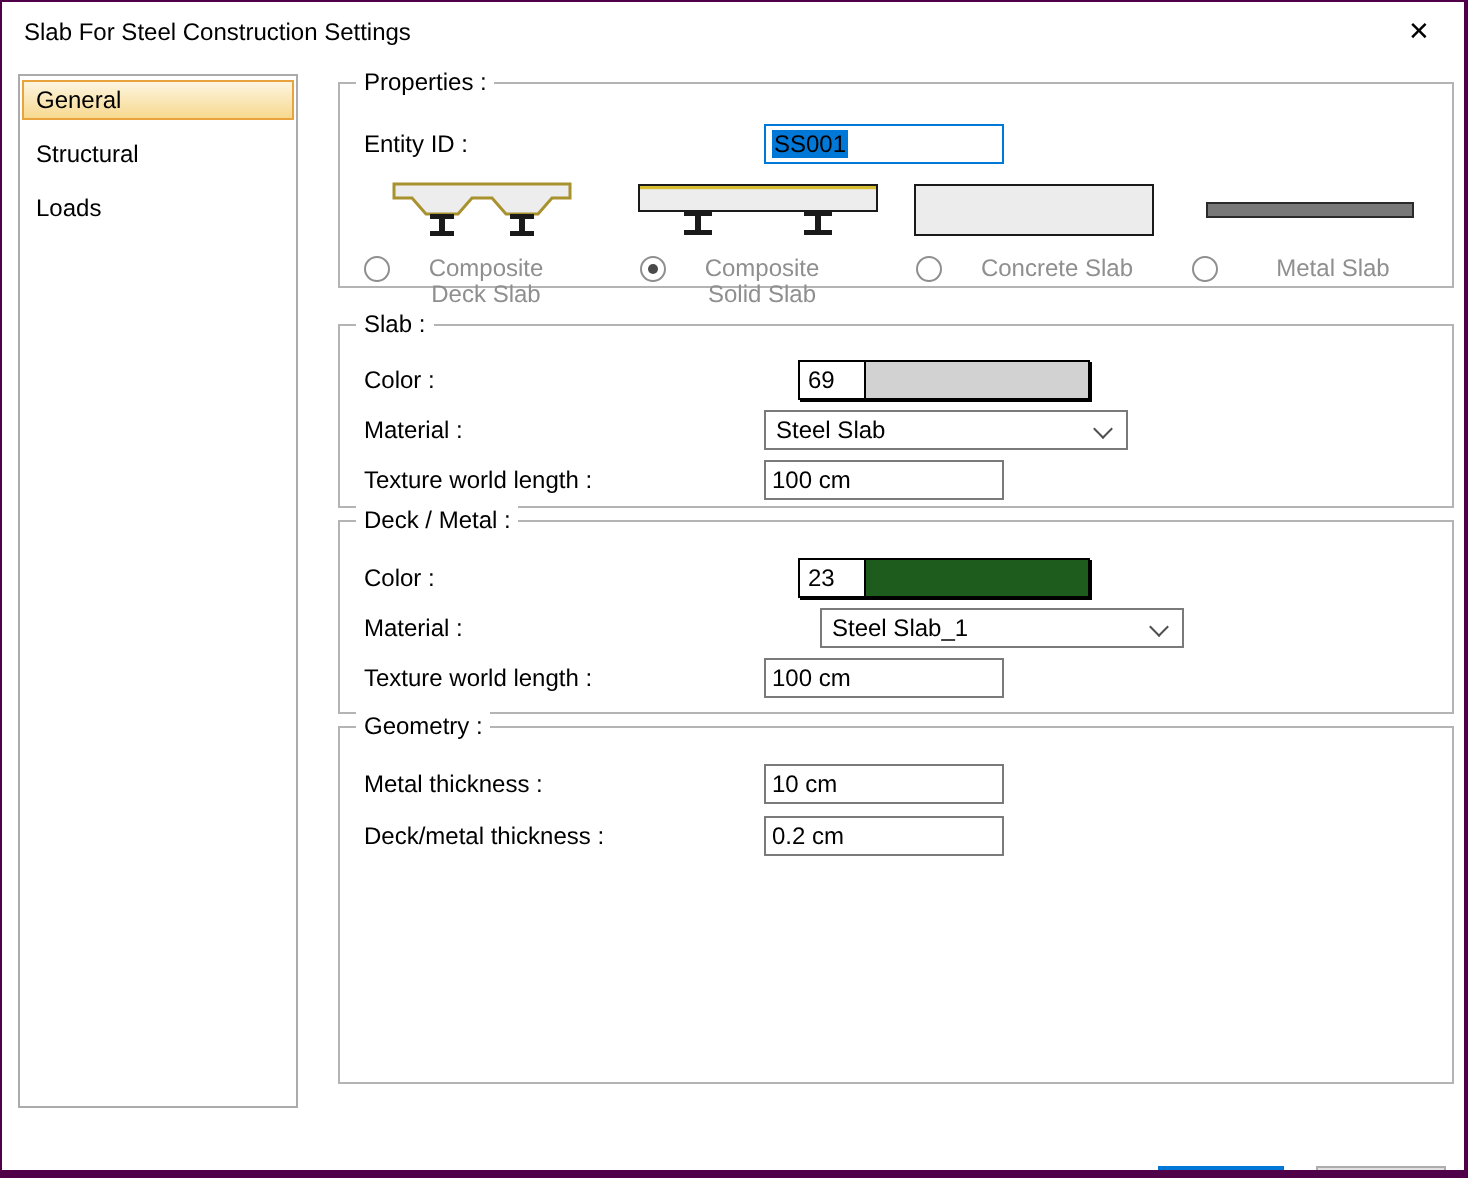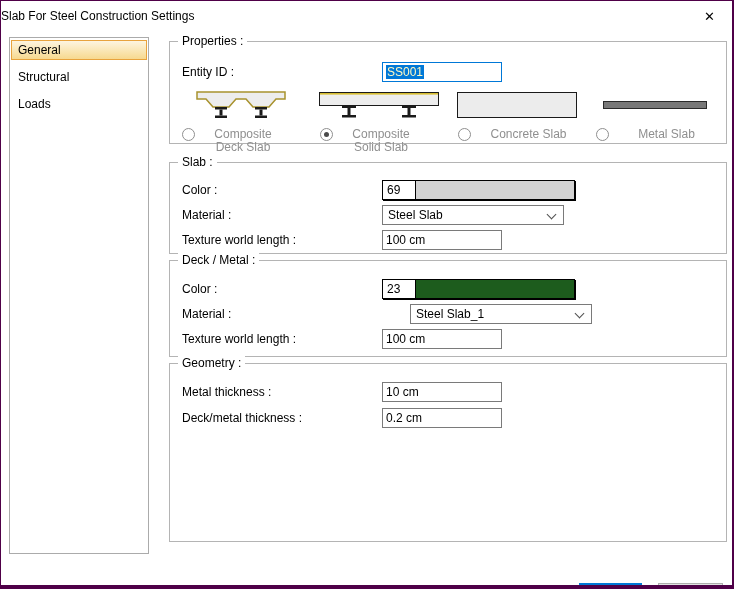--- a/index.html
+++ b/index.html
@@ -17,20 +17,21 @@
     border: 1px solid #4f0048;
     border-bottom-width: 4px;
     border-right-width: 2px;
     overflow: hidden;
   }
   
   .titlebar {
     position: absolute; left: 0; top: 0; right: 0; height: 30px;
     background: #fff;
     display: flex; align-items: center;
+    padding-left: 11px;
   }
   .title { font-size: 12px; }
   .close-btn {
     position: absolute; right: 0; top: 0; width: 45px; height: 30px;
     display: flex; align-items: center; justify-content: center;
     font-size: 13px; cursor: default;
   }
   
   .sidebar {
     position: absolute; left: 8px; top: 36px; width: 140px; height: 517px;
@@ -66,29 +67,30 @@
   }
   .ctrl { position: absolute; left: 212px; }
   
   .text-input {
     height: 20px; background: #fff;
     border: 1px solid #7a7a7a;
     display: flex; align-items: center;
     padding: 0 3px; overflow: hidden;
   }
   .text-input.focused { border-color: #0078d7; }
-  .sel-text { background: #0078d7; color: #fef9c3; padding: 0 1px; }
+  .sel-text { background: #0078d7; color: #000000; padding: 0 1px; }
   .w120 { width: 120px; }
   
   .color-control {
-    width: 193px; height: 20px;
+    width: 146px; height: 20px;
     border: 1px solid #000;
     box-shadow: 1px 1px 0 #000;
     background: #fff;
     display: flex;
+    margin-left: 17px;
   }
   .color-num {
     width: 33px; background: #fff;
     border-right: 1px solid #000;
     display: flex; align-items: center; padding-left: 4px;
   }
   .color-swatch { flex: 1; }
   
   .dropdown {
     width: 182px; height: 20px;

